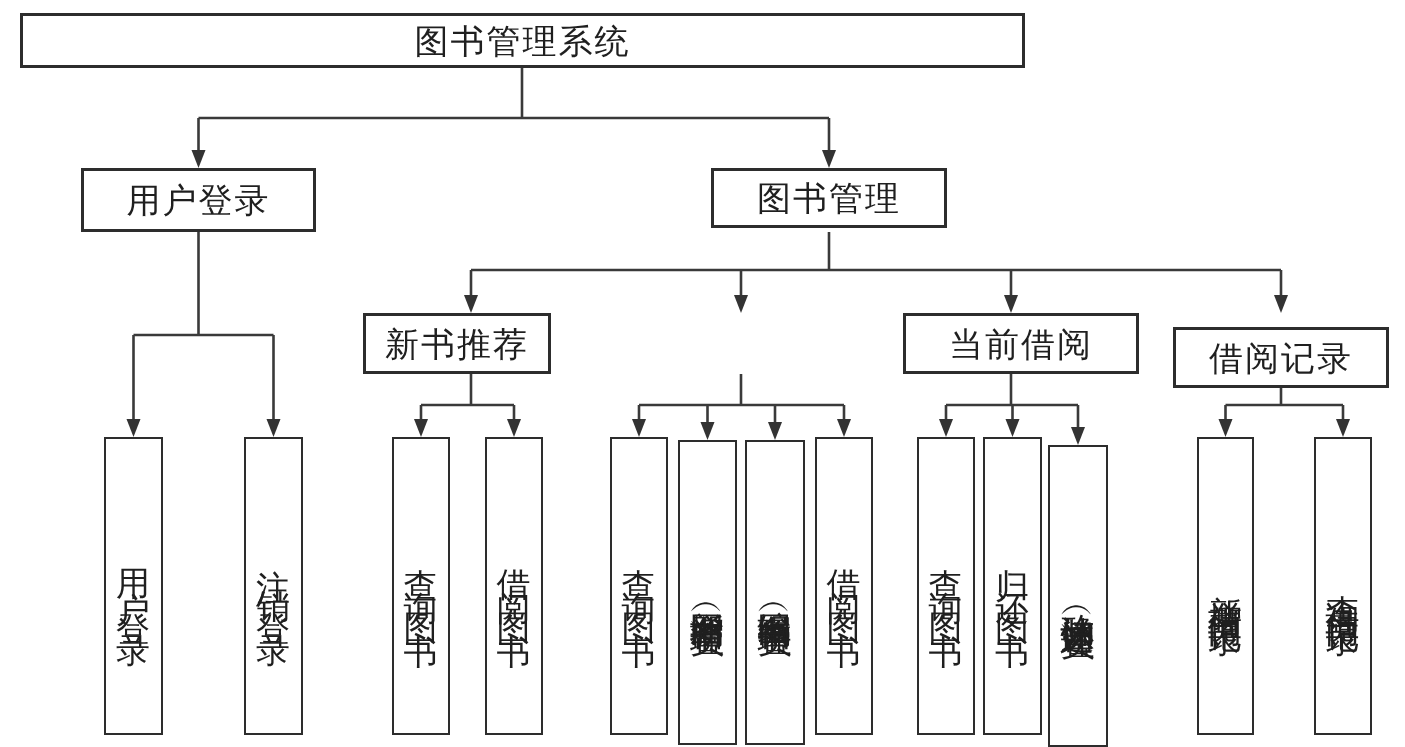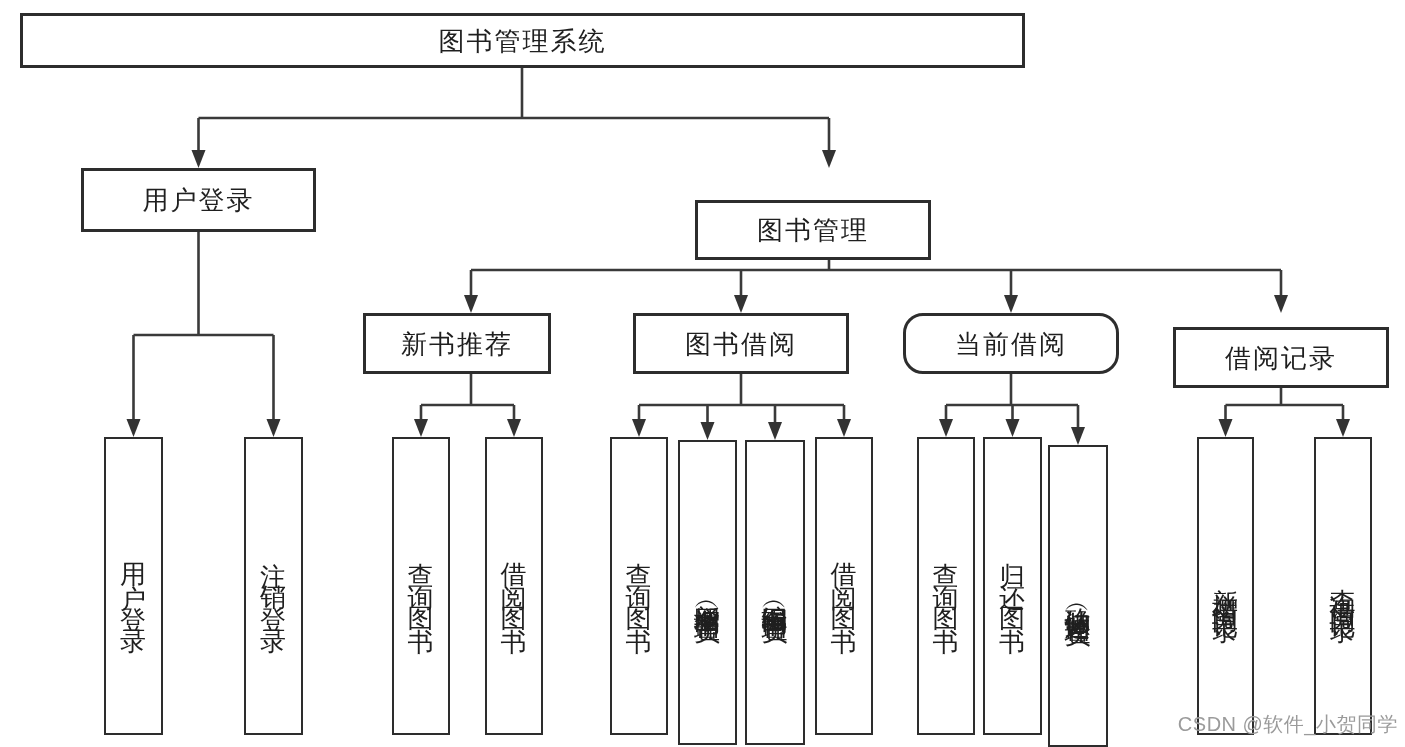--- a/index.html
+++ b/index.html
@@ -16,21 +16,21 @@
   svg.wires polygon { fill: #333333; stroke: none; }
   .node {
     position: absolute;
     box-sizing: border-box;
     background: #ffffff;
     border: 3px solid #2d2d2d;
     color: #1f1f1f;
     display: flex;
     align-items: center;
     justify-content: center;
-    font-size: 26px;
+    font-size: 34px;
     letter-spacing: 2px;
     line-height: 1;
     text-align: center;
   }
   .node.leaf {
     border-width: 2.5px;
     writing-mode: vertical-rl;
   }
   .sp-wide  { letter-spacing: 22px; }
   .sp-med   { letter-spacing: 6px;  }
@@ -96,40 +96,38 @@
     <g>
       <path d="M1281 374 V405 M1225.5 405 H1343 M1225.5 405 V430 M1343 405 V430"></path>
       <polygon points="1218.5,419 1232.5,419 1225.5,437"></polygon>
       <polygon points="1336,419 1350,419 1343,437"></polygon>
     </g>
   </svg>
 
   <div class="node" style="left:20px; top:13px; width:1005px; height:55px;">图书管理系统</div>
 
   <div class="node" style="left:81px; top:168px; width:235px; height:64px;">用户登录</div>
-  <div class="node" style="left:695px; top:168px; width:236px; height:60px;margin-top:32px;">图书管理</div>
+  <div class="node" style="left:711px; top:168px; width:236px; height:60px;">图书管理</div>
 
   <div class="node" style="left:363px; top:313px; width:188px; height:61px;">新书推荐</div>
-  <div class="node" style="left:633px; top:313px; width:216px; height:61px;">图书借阅</div>
-  <div class="node" style="left:903px; top:313px; width:216px; height:61px;border-radius:20px;">当前借阅</div>
+  <div class="node" style="left:903px; top:313px; width:236px; height:61px;">当前借阅</div>
   <div class="node" style="left:1173px; top:327px; width:216px; height:61px;">借阅记录</div>
 
   <div class="node leaf sp-wide" style="left:104px; top:437px; width:59px; height:298px;">用户登录</div>
   <div class="node leaf sp-wide" style="left:244px; top:437px; width:59px; height:298px;">注销登录</div>
 
   <div class="node leaf sp-wide" style="left:392px; top:437px; width:58px; height:298px;">查询图书</div>
   <div class="node leaf sp-wide" style="left:485px; top:437px; width:58px; height:298px;">借阅图书</div>
 
   <div class="node leaf sp-wide" style="left:610px; top:437px; width:58px; height:298px;">查询图书</div>
   <div class="node leaf sp-tight" style="left:678px; top:440px; width:59px; height:305px;">新增图书（管理员）</div>
   <div class="node leaf sp-tight" style="left:745px; top:440px; width:60px; height:305px;">编辑图书（管理员）</div>
   <div class="node leaf sp-wide" style="left:815px; top:437px; width:58px; height:298px;">借阅图书</div>
 
   <div class="node leaf sp-wide" style="left:917px; top:437px; width:58px; height:298px;">查询图书</div>
   <div class="node leaf sp-wide" style="left:983px; top:437px; width:59px; height:298px;">归还图书</div>
   <div class="node leaf sp-tight" style="left:1048px; top:445px; width:60px; height:302px;">确认归还（管理员）</div>
 
   <div class="node leaf sp-med" style="left:1197px; top:437px; width:57px; height:298px;">新增借阅记录</div>
   <div class="node leaf sp-med" style="left:1314px; top:437px; width:58px; height:298px;">查询借阅记录</div>
 
-  <div class="watermark">CSDN @软件_小贺同学</div>
 
 </div>
 
 </body></html>

